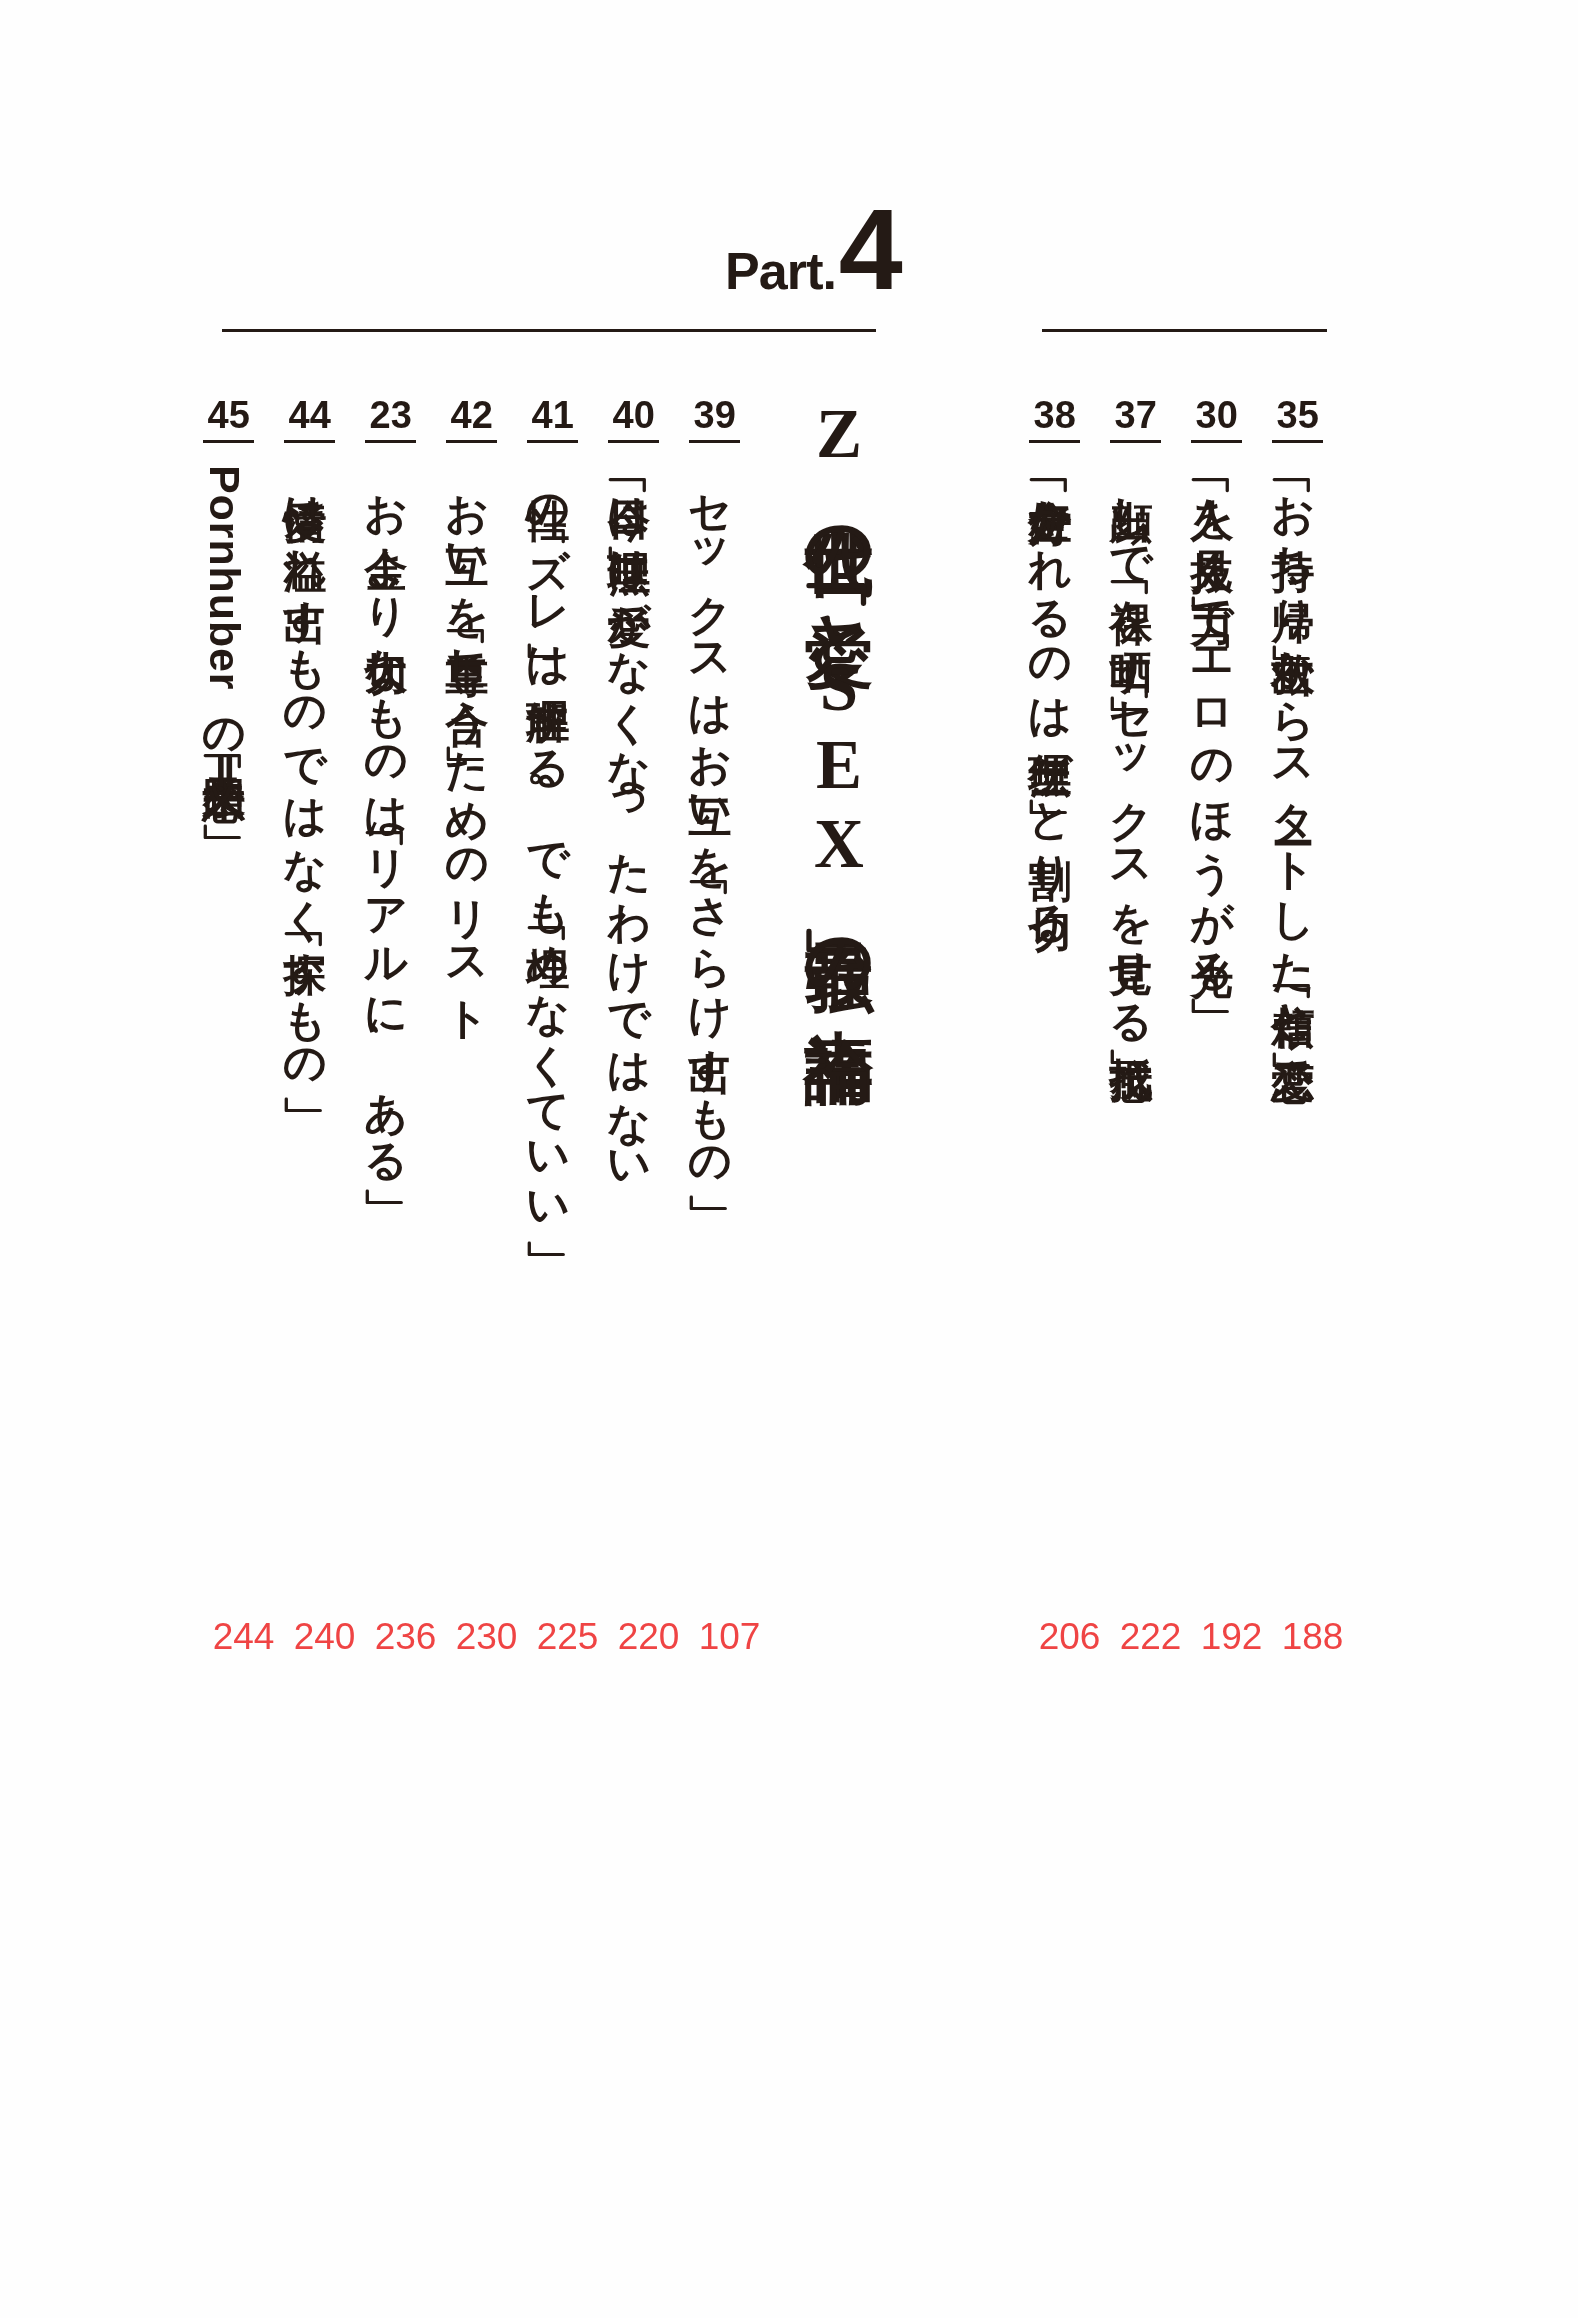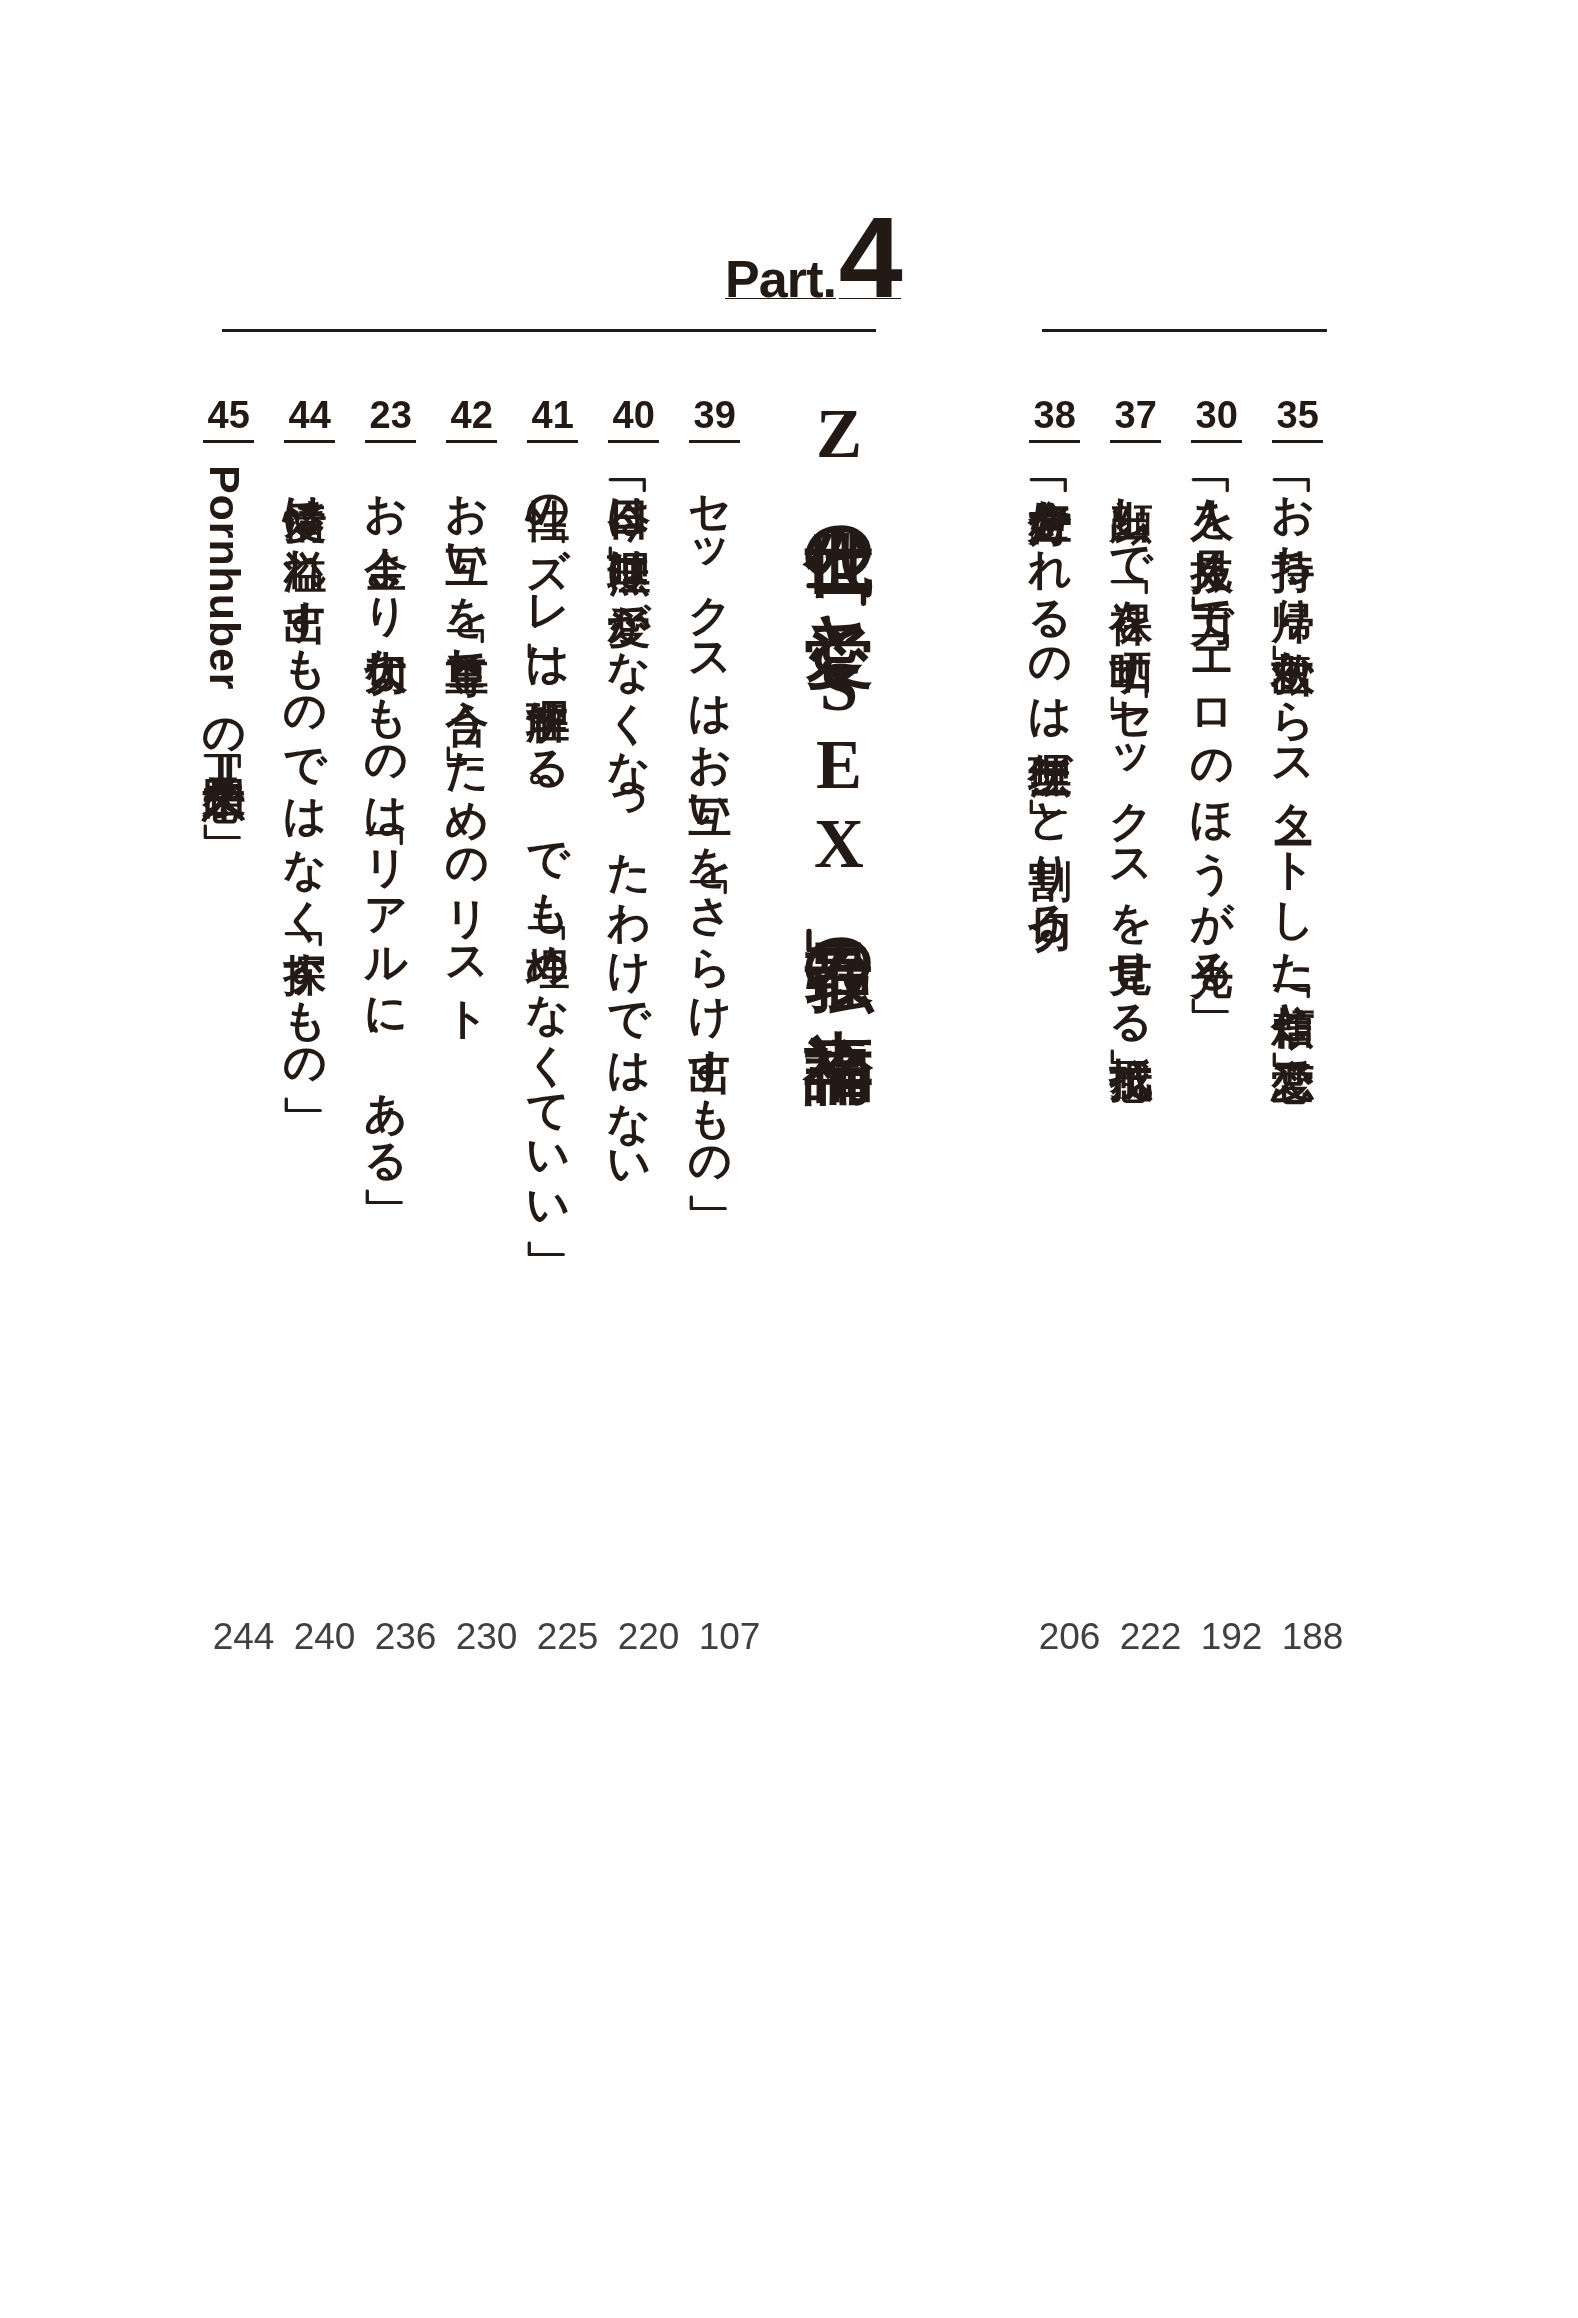--- a/index.html
+++ b/index.html
@@ -11,24 +11,23 @@
     background: #fefefe;
     color: #241a15;
     font-family: "Liberation Sans", sans-serif;
     overflow: hidden;
   }
 
   
   .part-heading {
     position: absolute;
     left: 725px;
-    top: 200px;
+    top: 192px;
     line-height: 1;
     white-space: nowrap;
-    text-decoration: underline;
   }
   .part-label {
     font-size: 52px;
     font-weight: 700;
     letter-spacing: -0.9px;
   }
   .part-num {
     font-size: 115px;
     font-weight: 700;
     margin-left: 2.7px;
@@ -98,21 +97,21 @@
     flex-direction: row-reverse;
   }
   .pages-right { left: 1029px; }
   .pages-left  { left: 203px; }
   .page-cell {
     width: 81px;
     text-align: center;
     font-size: 37px;
     font-weight: 400;
     line-height: 1;
-    color: #404040;
+    color: #ef4444;
     letter-spacing: 0;
   }
 </style>
 </head>
 <body>
 
 <div class="canvas">
 
   <div class="part-heading">
     <span class="part-label">Part.</span><span class="part-num">4</span>

